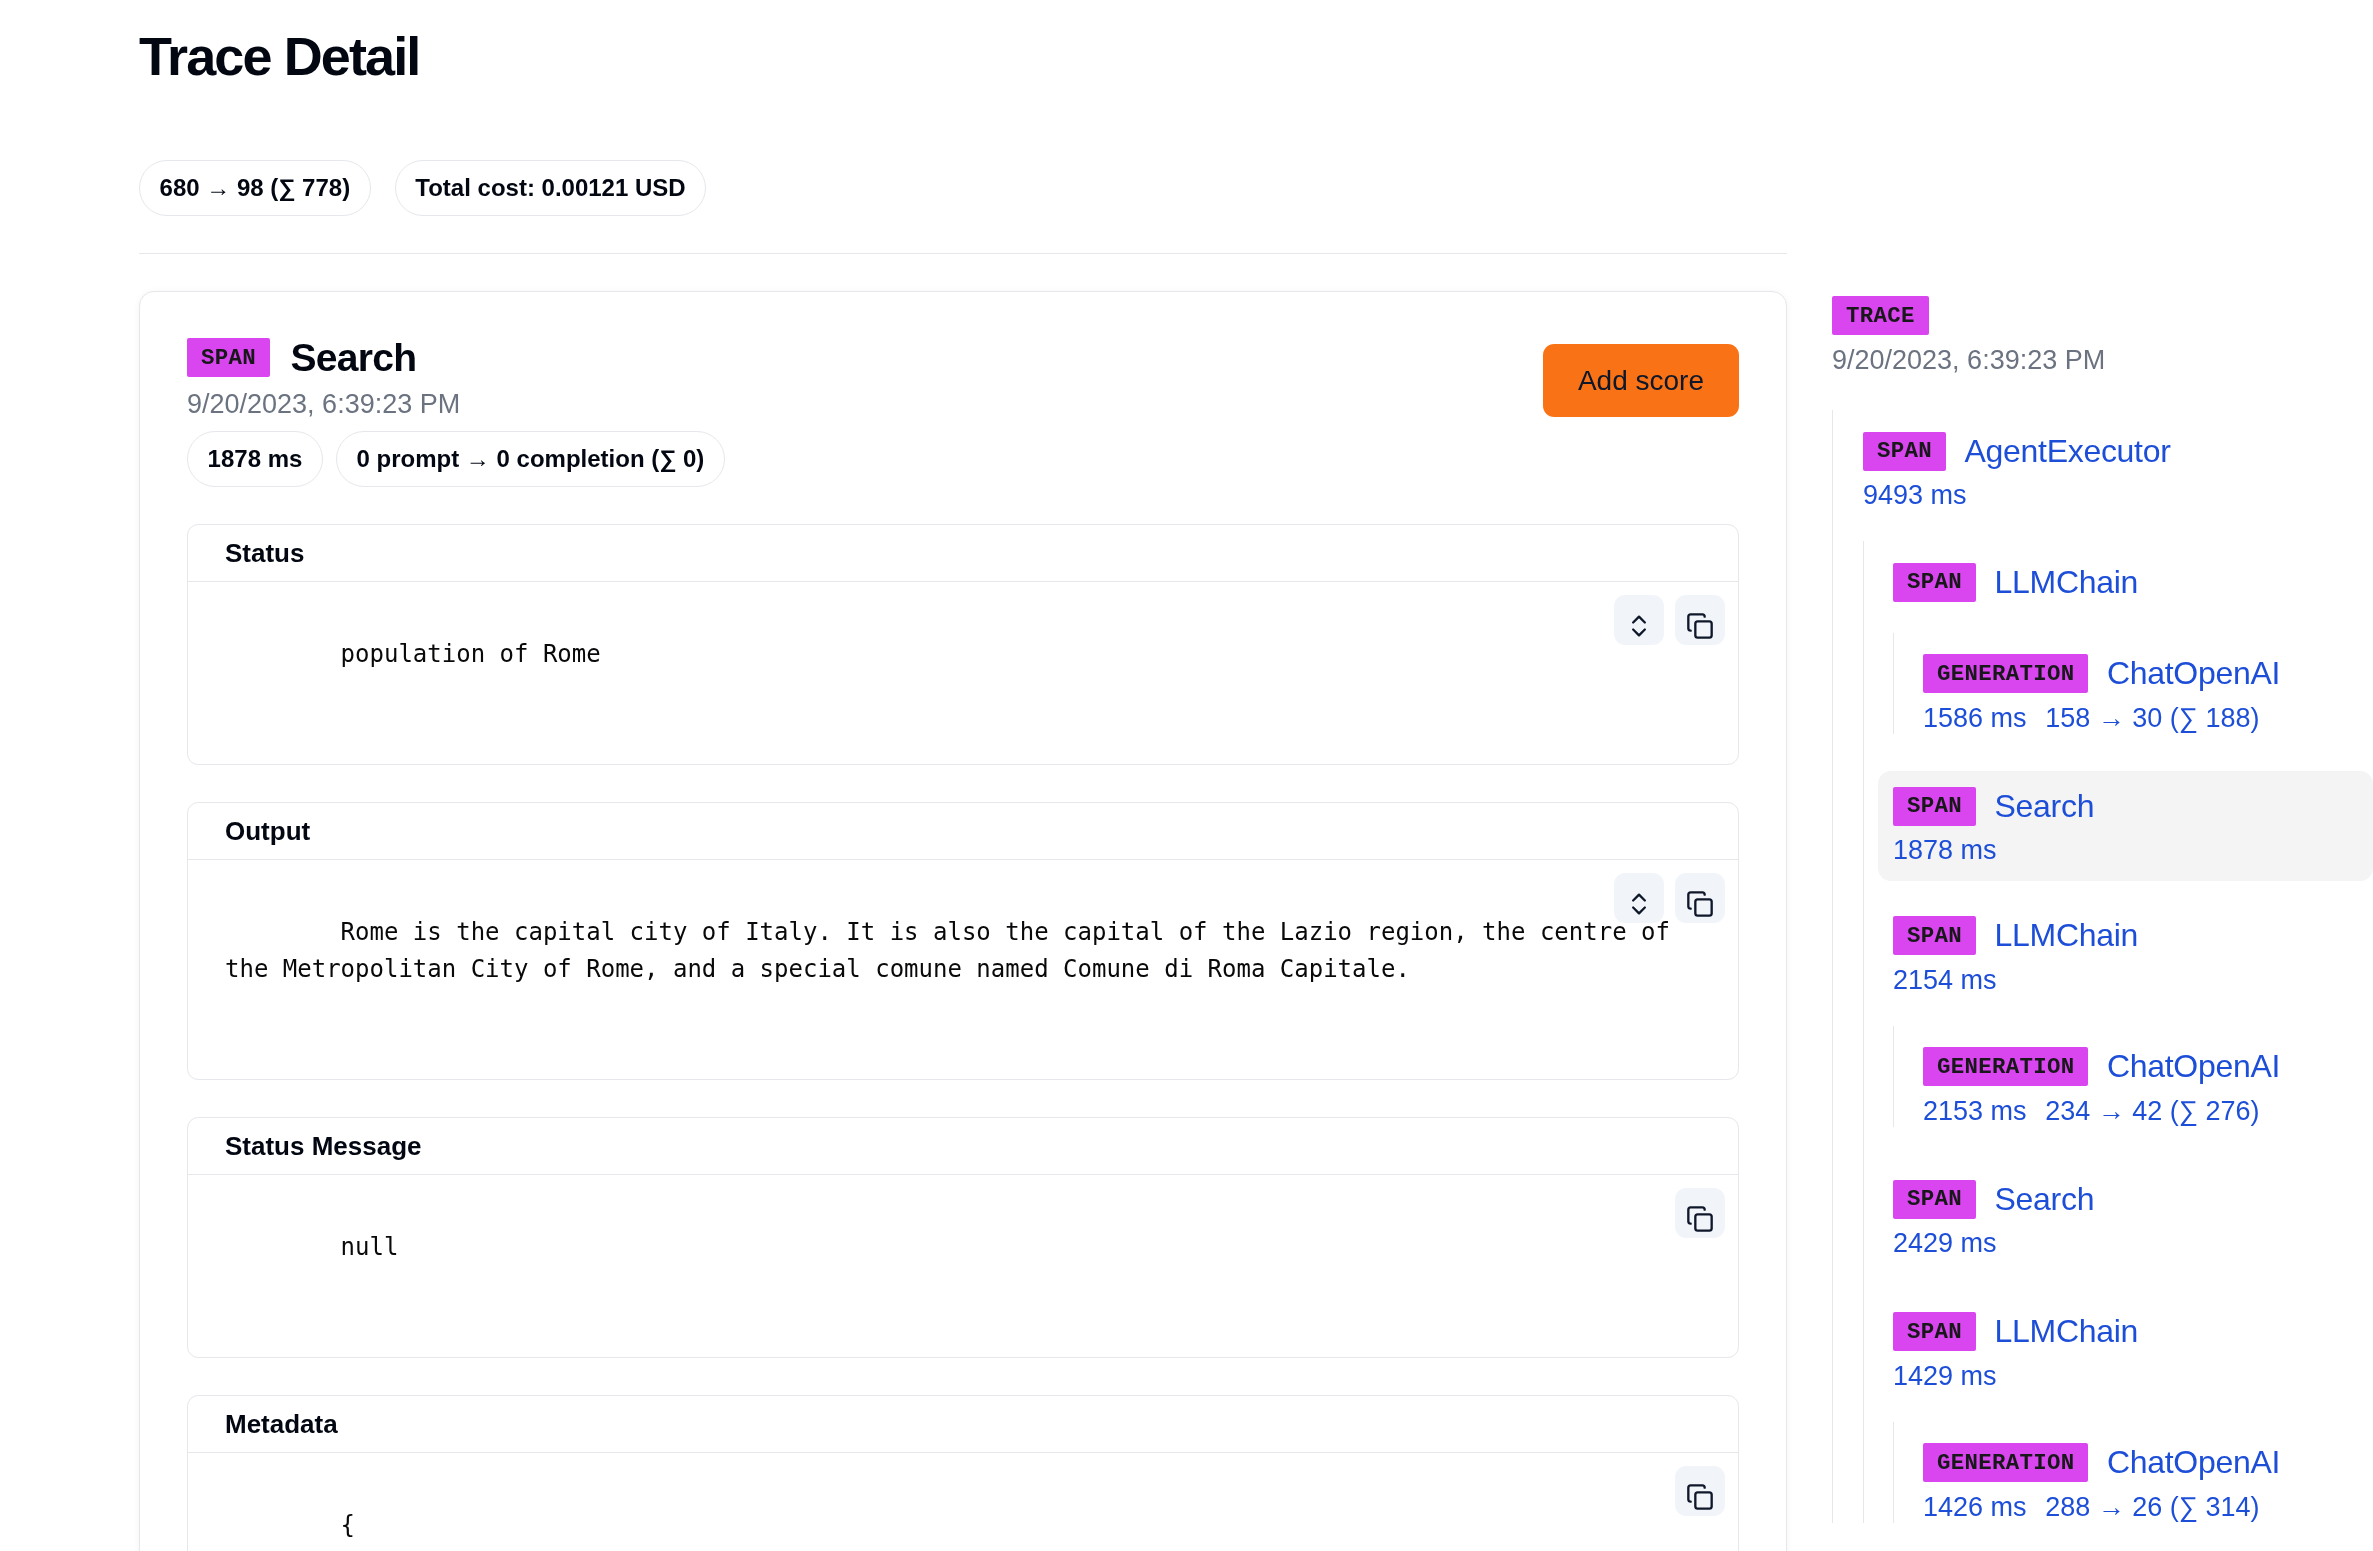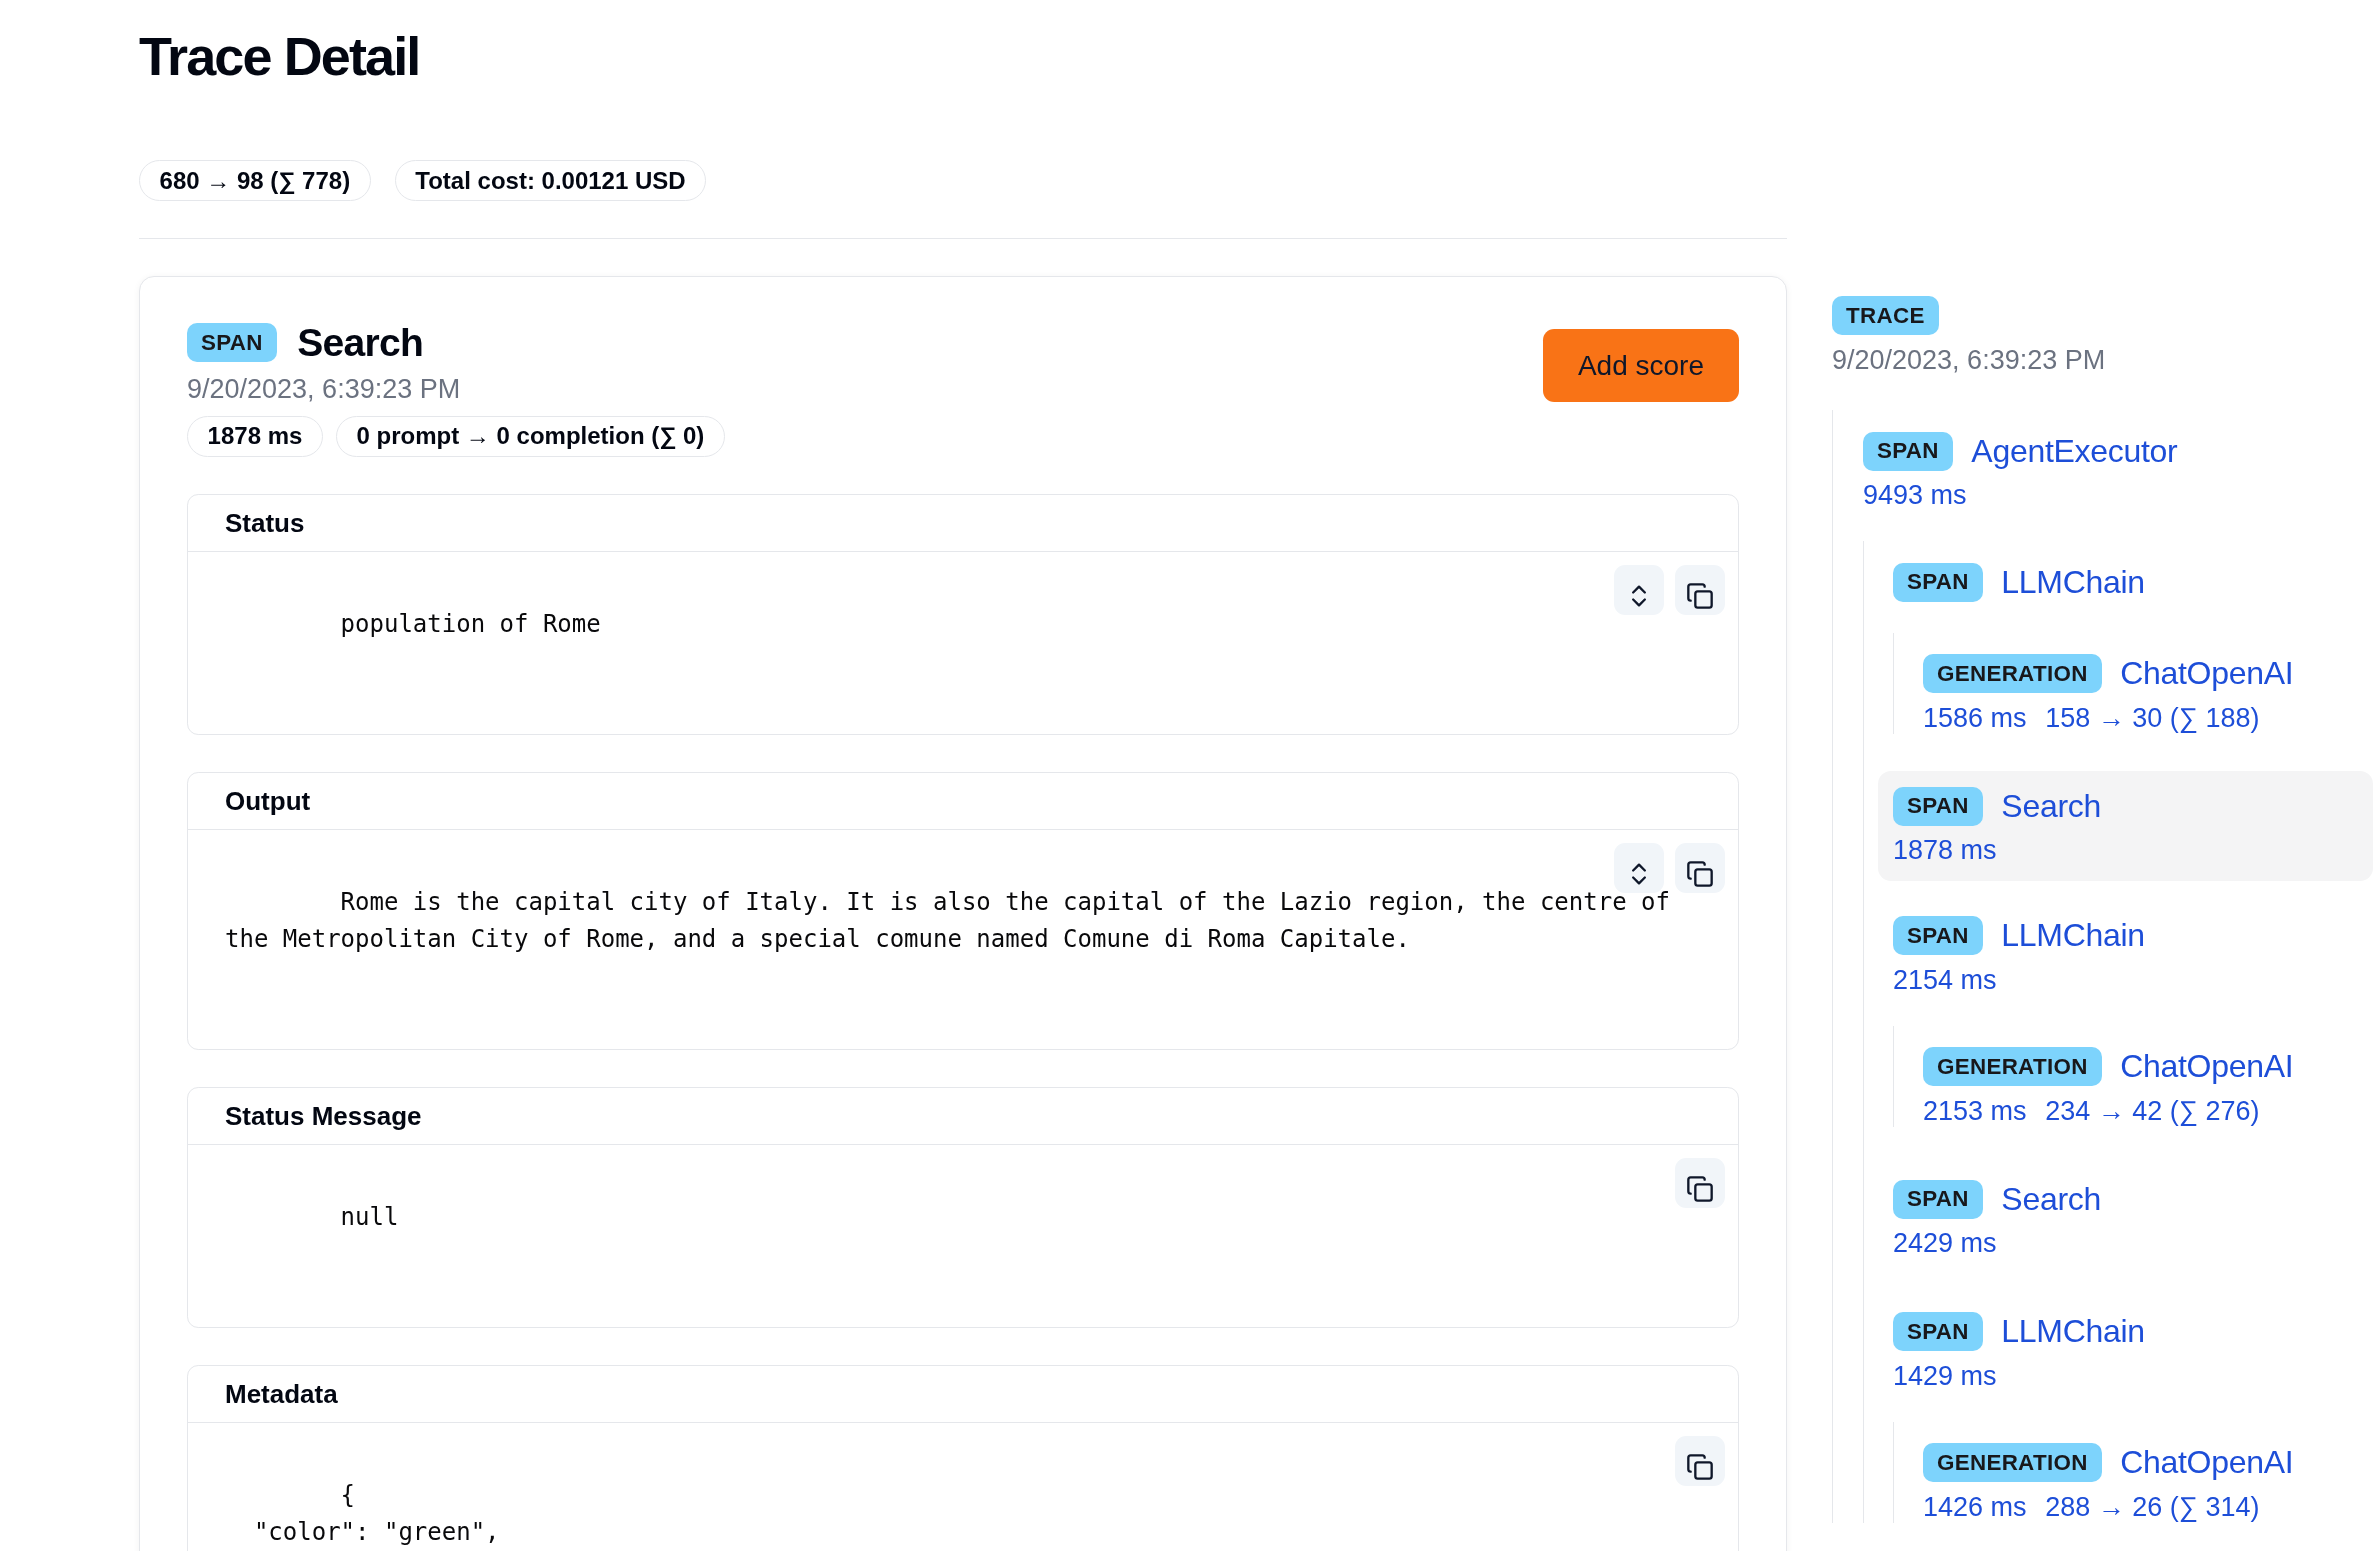--- a/index.html
+++ b/index.html
@@ -20,21 +20,21 @@
     font-size: 54px;
     line-height: 56px;
     font-weight: 800;
     letter-spacing: -1.9px;
     color: #030712;
   }
 
   .summary-badges { margin-top: 76px; display: flex; gap: 24px; }
   .pill {
     display: inline-flex; align-items: center;
-    height: 41px; padding: 0 19.6px;
+    height: 56px; padding: 0 19.6px;
     border: 1.9px solid #e5e7eb; border-radius: 9321px;
     background: #fff;
     font-size: 24px; font-weight: 700; color: #030712;
     white-space: nowrap;
   }
 
   .top-divider { border: none; border-top: 1.9px solid #e5e7eb; margin-top: 37px; }
 
   .card {
     position: relative;
@@ -42,26 +42,27 @@
     width: 1648px;
     border: 1.9px solid #e5e7eb;
     border-radius: 15px;
     background: #fff;
     box-shadow: 0 1.9px 7.5px rgba(0,0,0,0.05);
     padding: 43px 47px 43px 47px;
   }
 
   .badge {
     display: inline-flex; align-items: center;
-    background: #7dd3fc; color: #18181b;
-    border-radius: 10px;
+    background: #d946ef; color: #18181b;
+    border-radius: 2px;
     padding: 6.5px 14px;
     font-size: 22.4px; font-weight: 600;
     letter-spacing: 0.3px;
     white-space: nowrap;
+    font-family: Liberation Mono, monospace;
   }
 
   .card-title-row { display: flex; align-items: center; gap: 20.5px; }
   .card-title { font-size: 39px; line-height: 45px; font-weight: 700; letter-spacing: -0.7px; }
   .card-date { margin-top: 7.5px; font-size: 27px; line-height: 32px; color: #6b7280; }
   .card-badges { margin-top: 11.2px; display: flex; gap: 13px; }
 
   .add-score-btn {
     position: absolute; top: 52px; right: 47px;
     height: 73px; padding: 0 35px;

